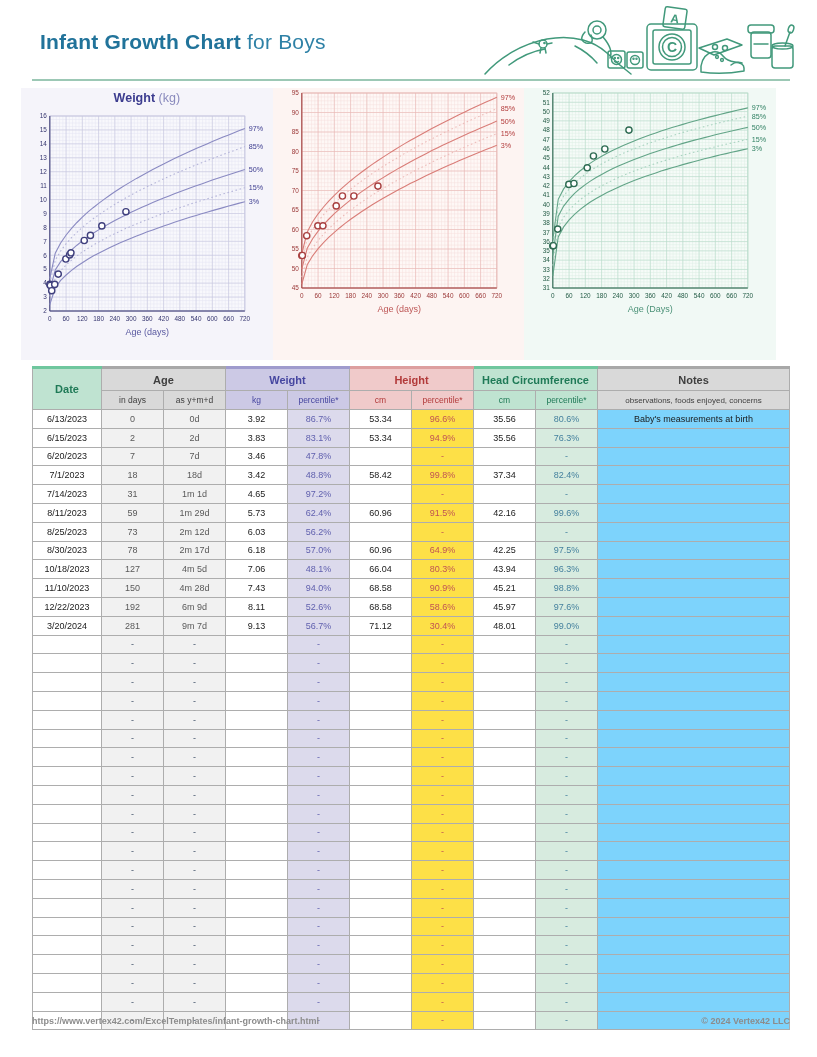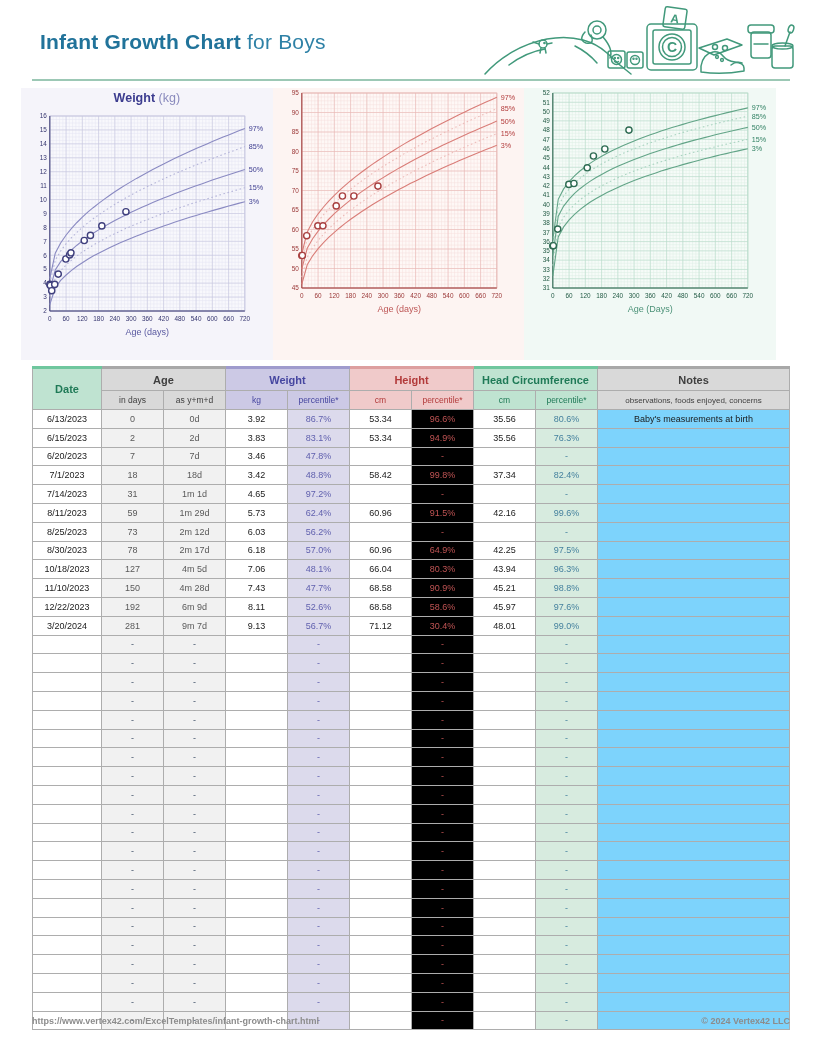--- a/index.html
+++ b/index.html
@@ -32,21 +32,21 @@
   .acc-g{border-top:3px solid #6fc79e !important;}
   .acc-gr{border-top:3px solid #a8a8a8 !important;}
   .acc-p{border-top:3px solid #9f9bcd !important;}
   .acc-r{border-top:3px solid #dd9f9f !important;}
   .notes-sub{font-size:8px !important;color:#404040;}
   .c-date{background:#fff;color:#1a1a1a;}
   .c-val{background:#fff;color:#1a1a1a;}
   .c-notes{background:#7dd3fc;color:#1a1a1a;font-size:8.5px;}
   .c-gray{background:#f1f1f1;color:#595959;}
   .c-wpct{background:#dcdaec;color:#6060ae;}
-  .c-hpct{background:#000000;color:#c05454;}
+  .c-hpct{background:#fde047;color:#c05454;}
   .c-cpct{background:#d7ebdf;color:#45819e;}
   tr.empty .c-gray{color:#44546a;}
   
   .footer{position:absolute;top:1016px;left:32px;width:758px;display:flex;justify-content:space-between;
           font-size:9px;color:#8c8c8c;font-weight:bold;}
 </style>
 </head>
 <body>
 
 <div class="page">
@@ -864,21 +864,21 @@
           <td class="c-hpct">80.3%</td>
           <td class="c-val">43.94</td>
           <td class="c-cpct">96.3%</td>
           <td class="c-notes"></td>
         </tr>
         <tr>
           <td class="c-date">11/10/2023</td>
           <td class="c-gray">150</td>
           <td class="c-gray">4m 28d</td>
           <td class="c-val">7.43</td>
-          <td class="c-wpct">47.7%</td>
+          <td class="c-wpct">94.0%</td>
           <td class="c-val">68.58</td>
           <td class="c-hpct">90.9%</td>
           <td class="c-val">45.21</td>
           <td class="c-cpct">98.8%</td>
           <td class="c-notes"></td>
         </tr>
         <tr>
           <td class="c-date">12/22/2023</td>
           <td class="c-gray">192</td>
           <td class="c-gray">6m 9d</td>

